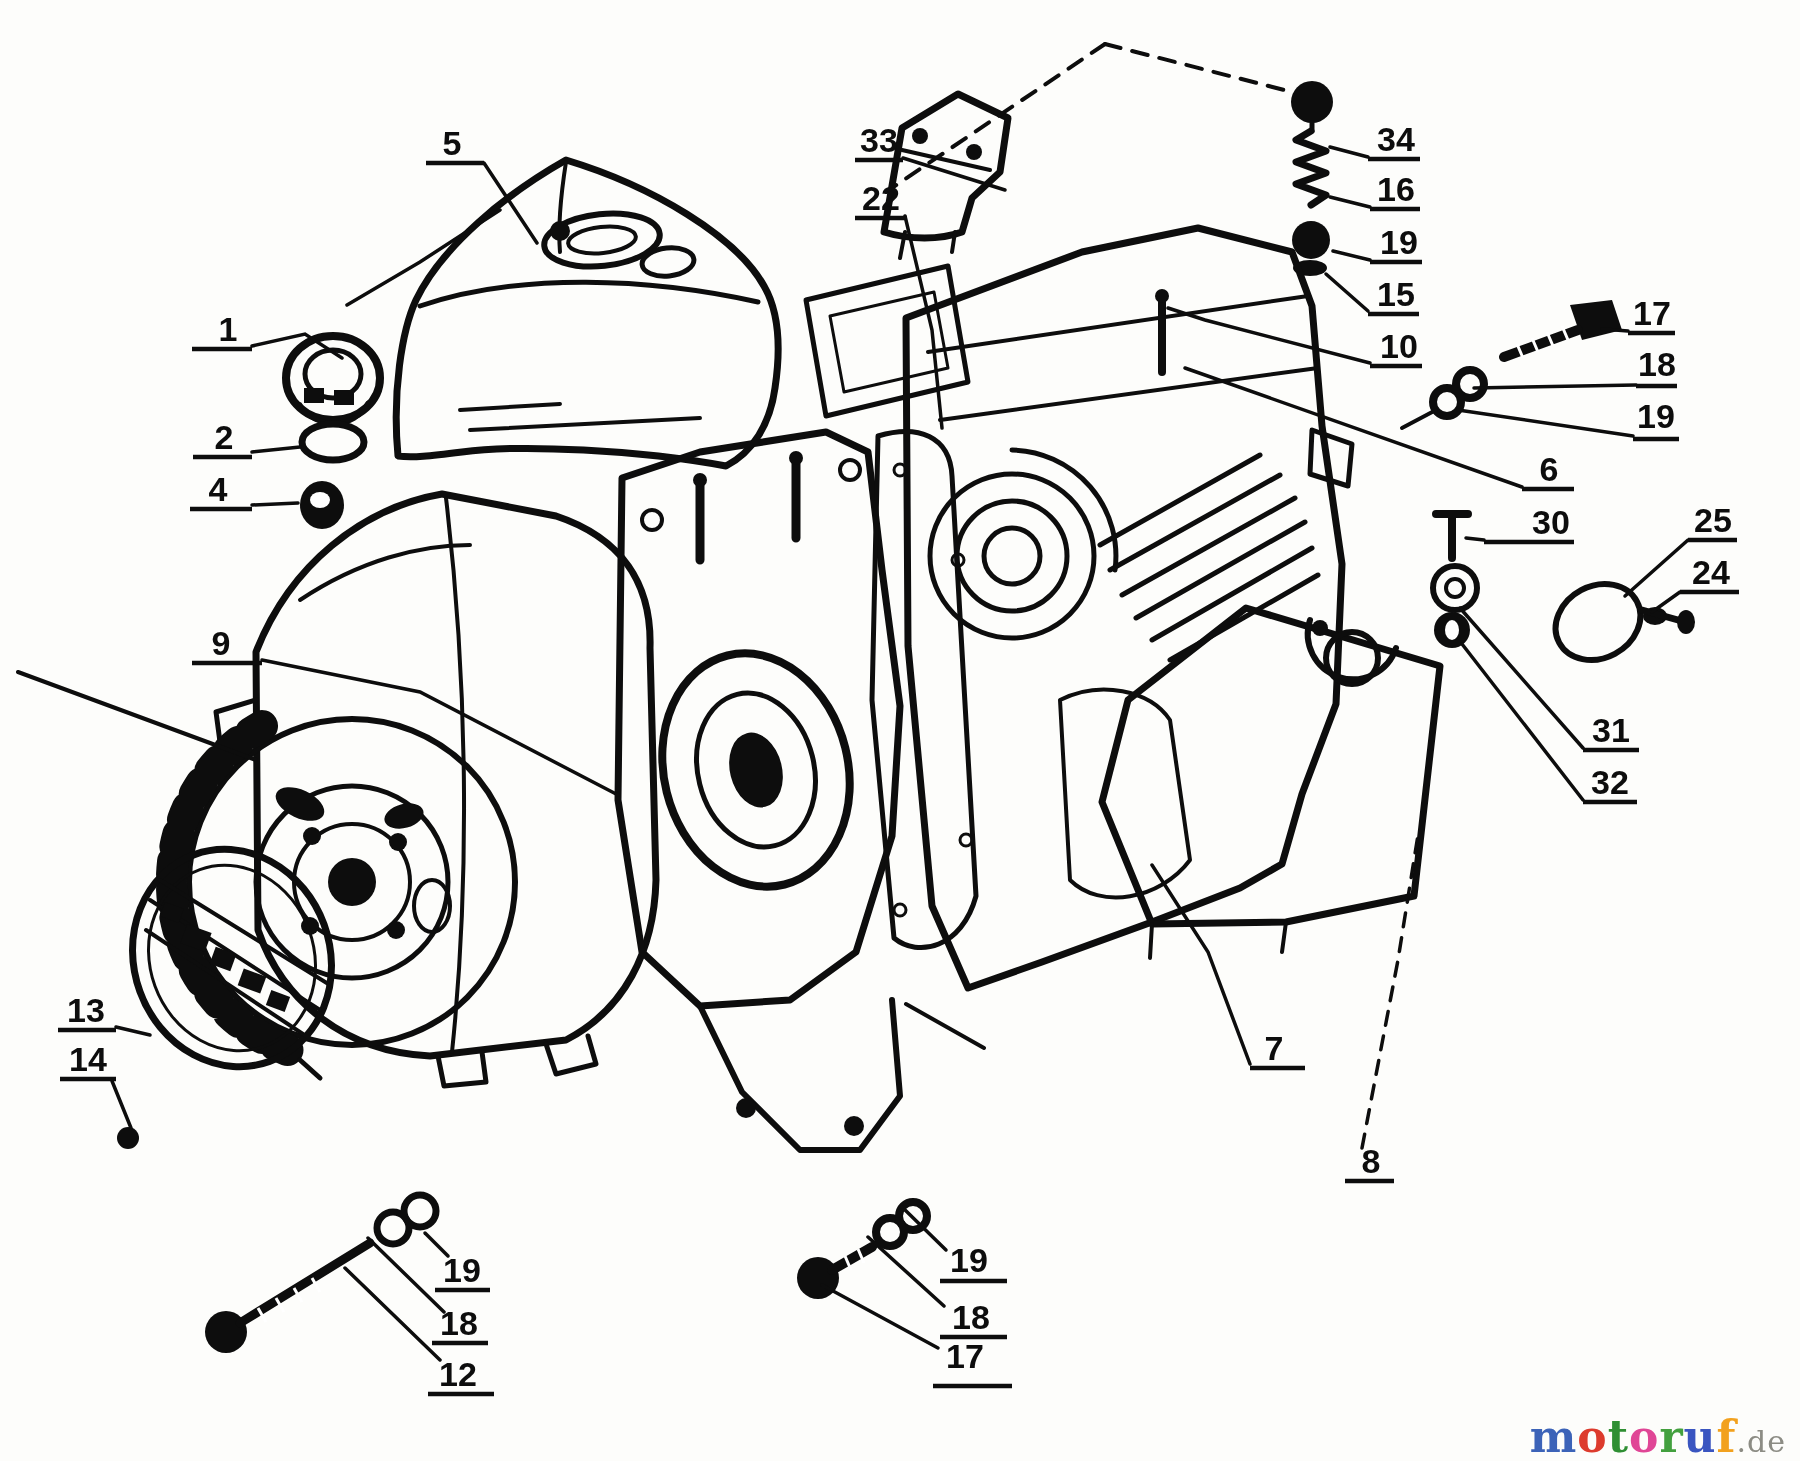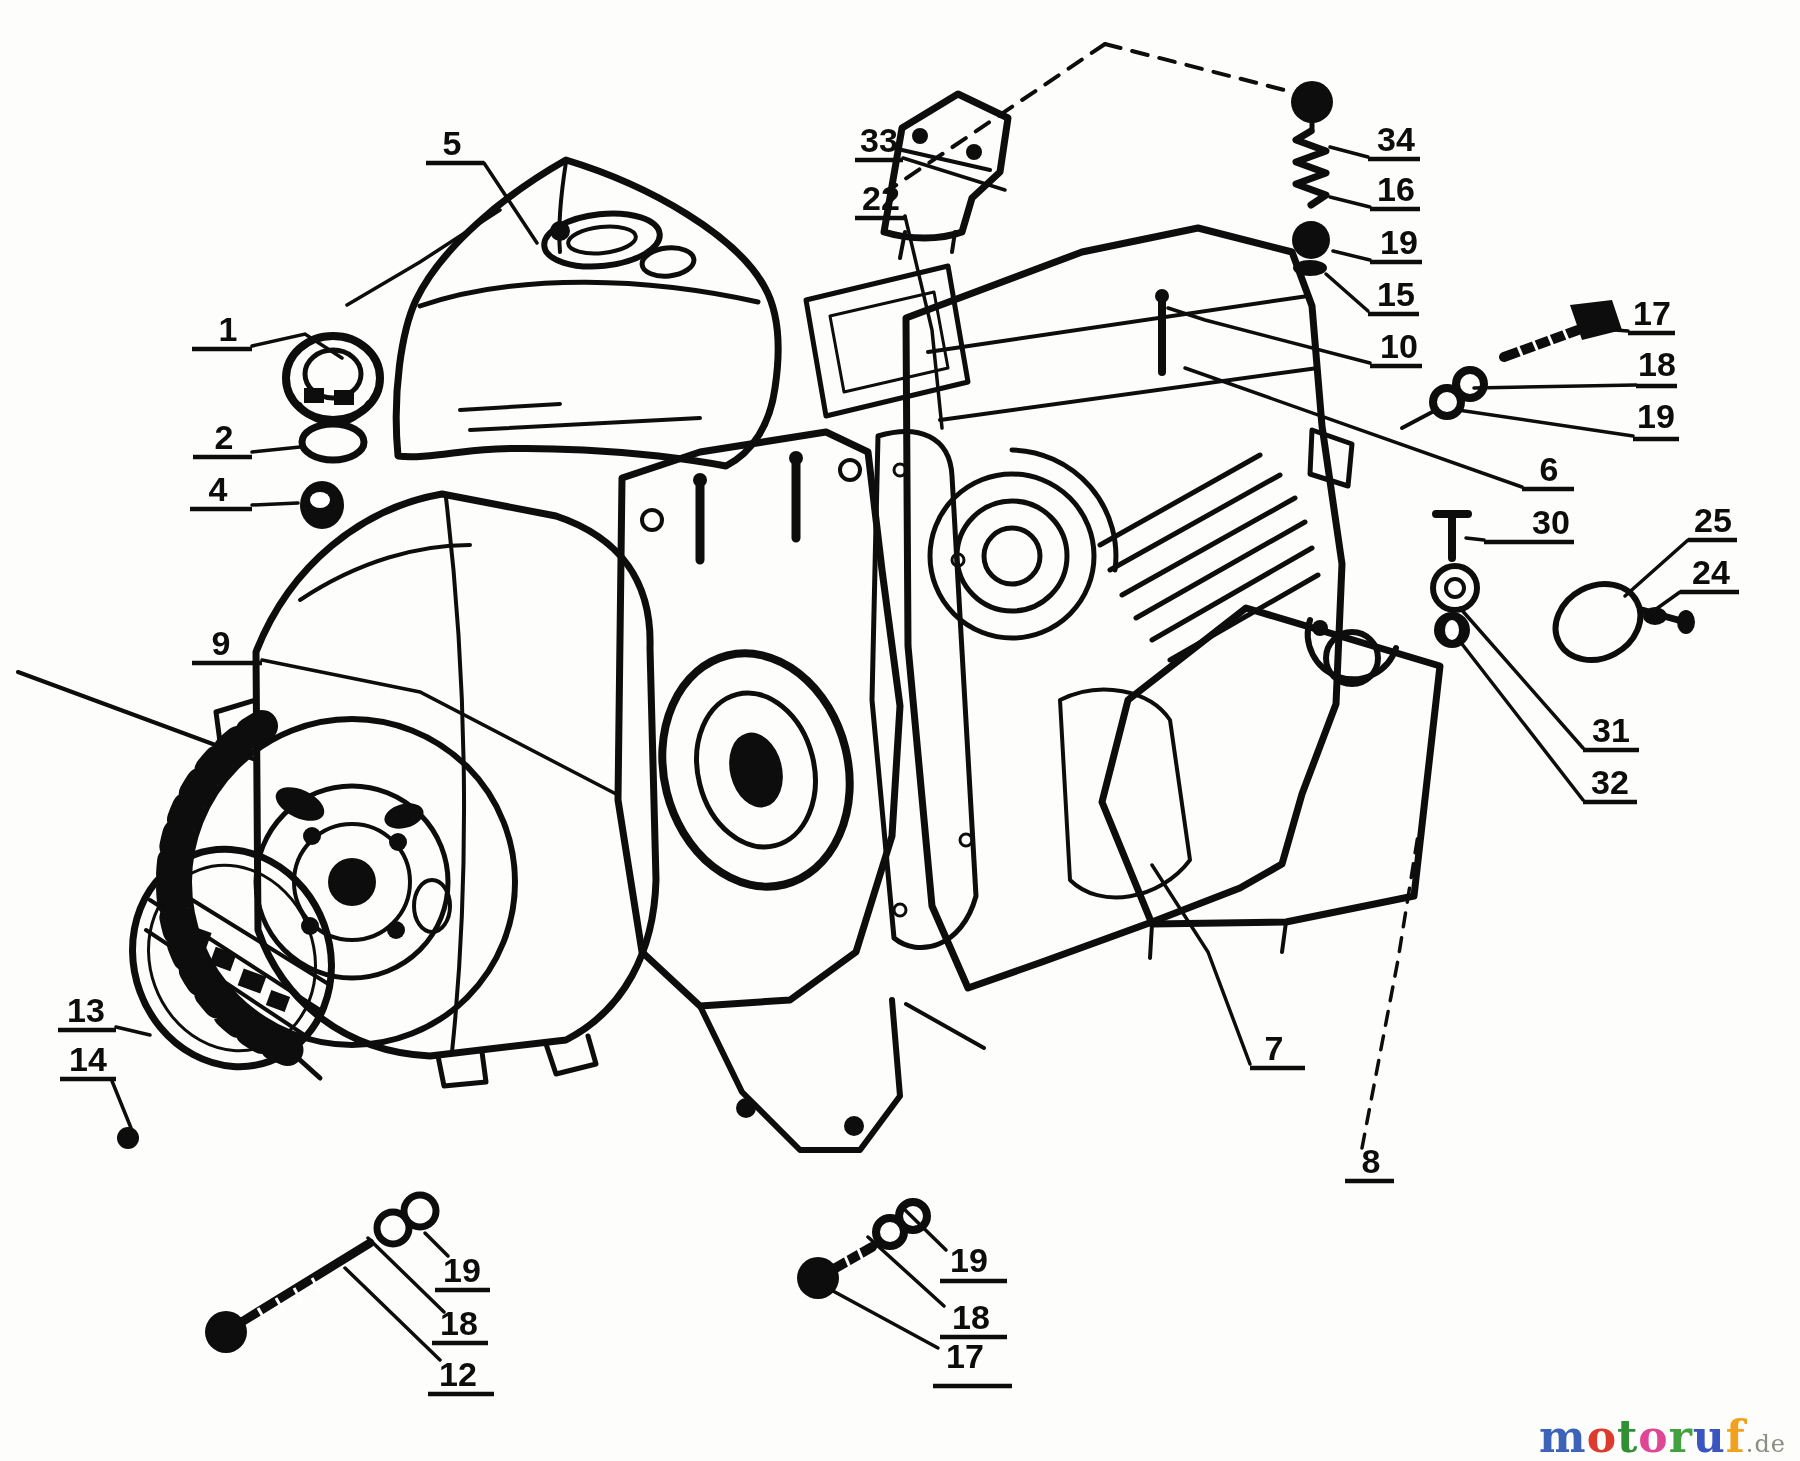--- a/index.html
+++ b/index.html
@@ -22,21 +22,21 @@
     font-family:"Liberation Sans", sans-serif;
     font-weight:bold; font-size:34px;
     fill:var(--ink); text-anchor:middle;
   }
   #watermark {
     position:absolute; right:14px; bottom:2px;
     font-family:"DejaVu Serif", serif; font-weight:bold;
     font-size:44px; letter-spacing:1px; line-height:1;
     user-select:none;
   }
-  #watermark .suffix { font-size:24px; font-weight:normal; }
+  #watermark .suffix { font-size:30px; font-weight:normal; }
 </style>
 </head>
 <body style="background: rgb(253, 253, 251);">
 
 <div id="stage">
 <svg id="diagram-svg" viewBox="0 0 1800 1461" width="1800" height="1461">
 
   <g>
     <path class="art" stroke-width="7" d="M398,456 C392,392 402,330 416,300 C442,246 506,194 566,160 C652,186 736,236 764,286 C779,312 781,348 775,388 C770,424 753,452 726,466 C640,450 520,444 462,452 C430,456 412,458 398,456 Z"></path>
     <path class="art" stroke-width="5" d="M420,306 C520,272 650,278 758,302"></path>

